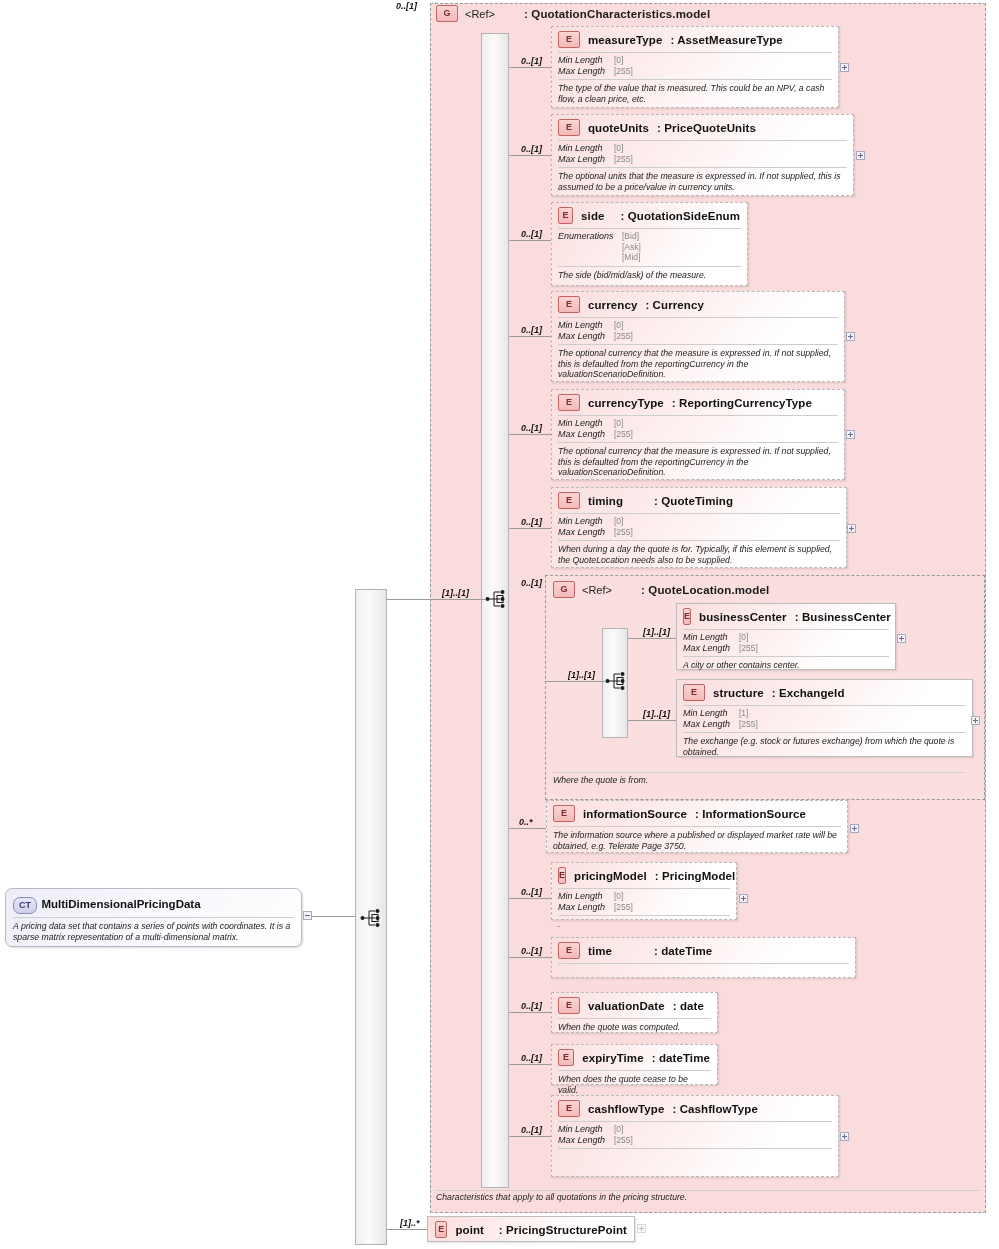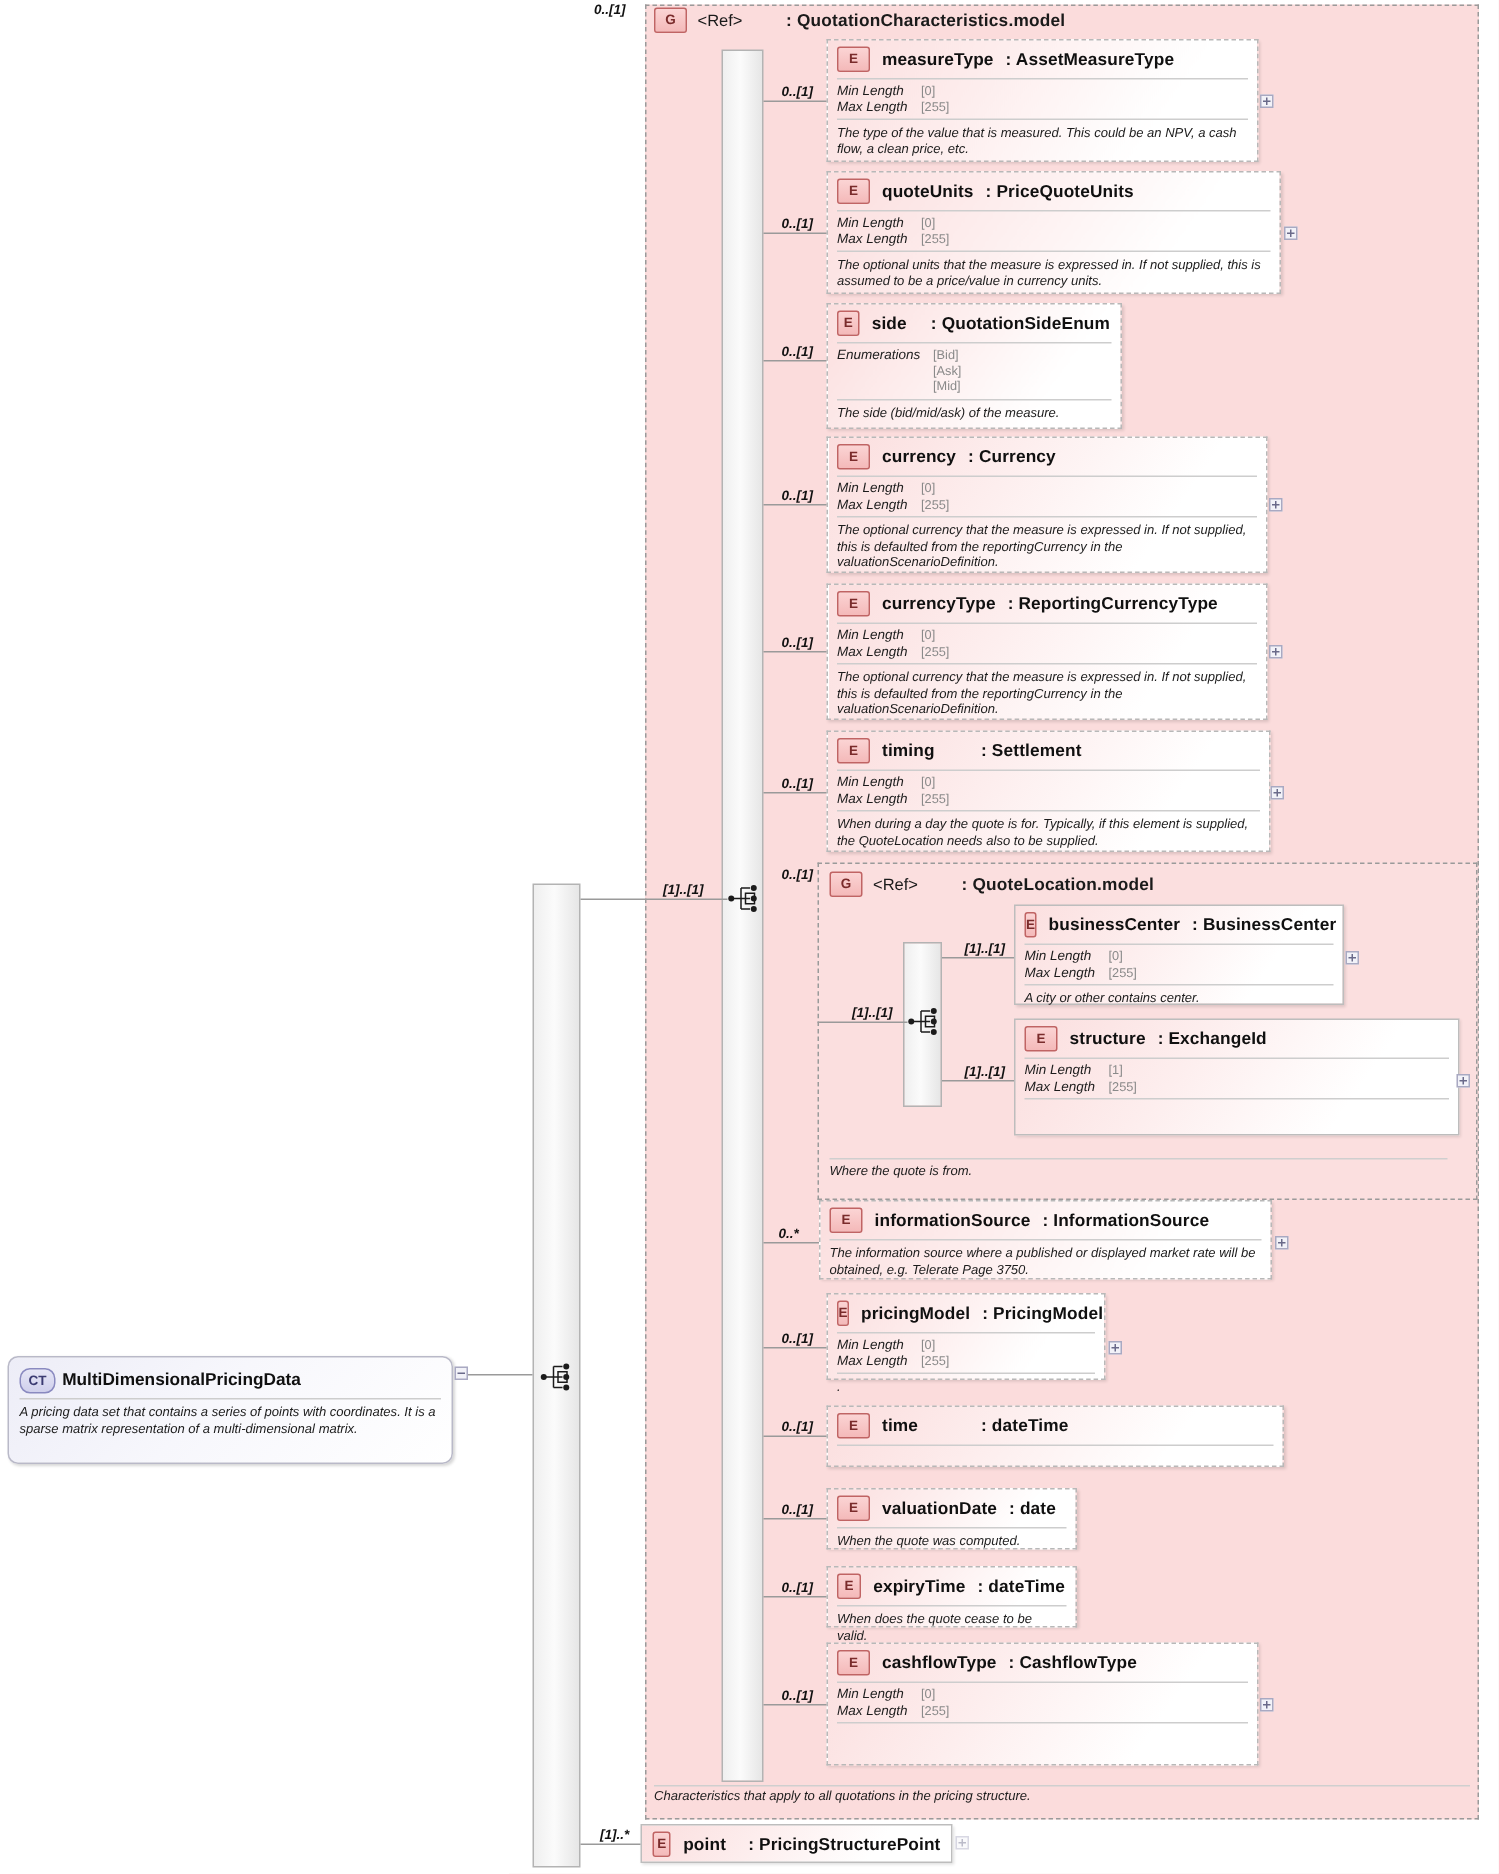--- a/index.html
+++ b/index.html
@@ -277,21 +277,21 @@
     <div class="doc">The optional currency that the measure is expressed in. If not supplied, this is defaulted from the reportingCurrency in the valuationScenarioDefinition.</div>
   </div>
   <div class="plus" style="left:846px;top:430px;"></div>
   <div class="hline" style="left:509px;top:434px;width:42px;"></div>
   <div class="card" style="left:521px;top:423px;">0..[1]</div>
 
   <div class="ebox" style="left:551px;top:487px;width:296px;height:81px;">
     <div class="etitle">
       <span class="badge">E</span>
       <span class="ename ename-fixed" style="width:58px;">timing</span>
-      <span class="etype">: Settlement</span>
+      <span class="etype">: QuoteTiming</span>
     </div>
     <div class="esep"></div>
     <div class="facets">
       <div class="facet-row">
           <span class="facet-label">Min Length</span>
           <span class="facet-val">[0]</span>
         </div>
       <div class="facet-row">
           <span class="facet-label">Max Length</span>
           <span class="facet-val">[255]</span>
@@ -367,20 +367,21 @@
       <div class="facet-row">
           <span class="facet-label">Min Length</span>
           <span class="facet-val">[1]</span>
         </div>
       <div class="facet-row">
           <span class="facet-label">Max Length</span>
           <span class="facet-val">[255]</span>
         </div>
     </div>
     <div class="esep"></div>
+    <div class="doc">The exchange (e.g. stock or futures exchange) from which the quote is obtained.</div>
   </div>
   <div class="plus" style="left:971px;top:716px;"></div>
   <div class="hline" style="left:628px;top:720px;width:48px;"></div>
   <div class="card" style="left:643px;top:709px;">[1]..[1]</div>
 
   <div class="ebox" style="left:546px;top:800px;width:302px;height:53px;">
     <div class="etitle">
       <span class="badge">E</span>
       <span class="ename">informationSource</span>
       <span class="etype">: InformationSource</span>
@@ -467,21 +468,21 @@
           <span class="facet-label">Max Length</span>
           <span class="facet-val">[255]</span>
         </div>
     </div>
     <div class="esep"></div>
   </div>
   <div class="plus" style="left:840px;top:1132px;"></div>
   <div class="hline" style="left:509px;top:1136px;width:42px;"></div>
   <div class="card" style="left:521px;top:1125px;">0..[1]</div>
 
-  <div class="ctbox" style="left:5px;top:888px;width:297px;height:72px;margin-top:16px;">
+  <div class="ctbox" style="left:5px;top:888px;width:297px;height:59px;">
     <div class="etitle" style="padding:5px 8px 3px 7px;">
       <span class="badge ct">CT</span>
       <span class="ctname">MultiDimensionalPricingData</span>
     </div>
     <div class="esep" style="margin:0 7px;"></div>
     <div class="doc" style="padding:3px 8px 4px 7px;">A pricing data set that contains a series of points with coordinates. It is a sparse matrix representation of a multi-dimensional matrix.</div>
   </div>
   <div class="minus" style="left:303px;top:911px;"></div>
   <div class="hline" style="left:312px;top:916px;width:43px;"></div>
 

